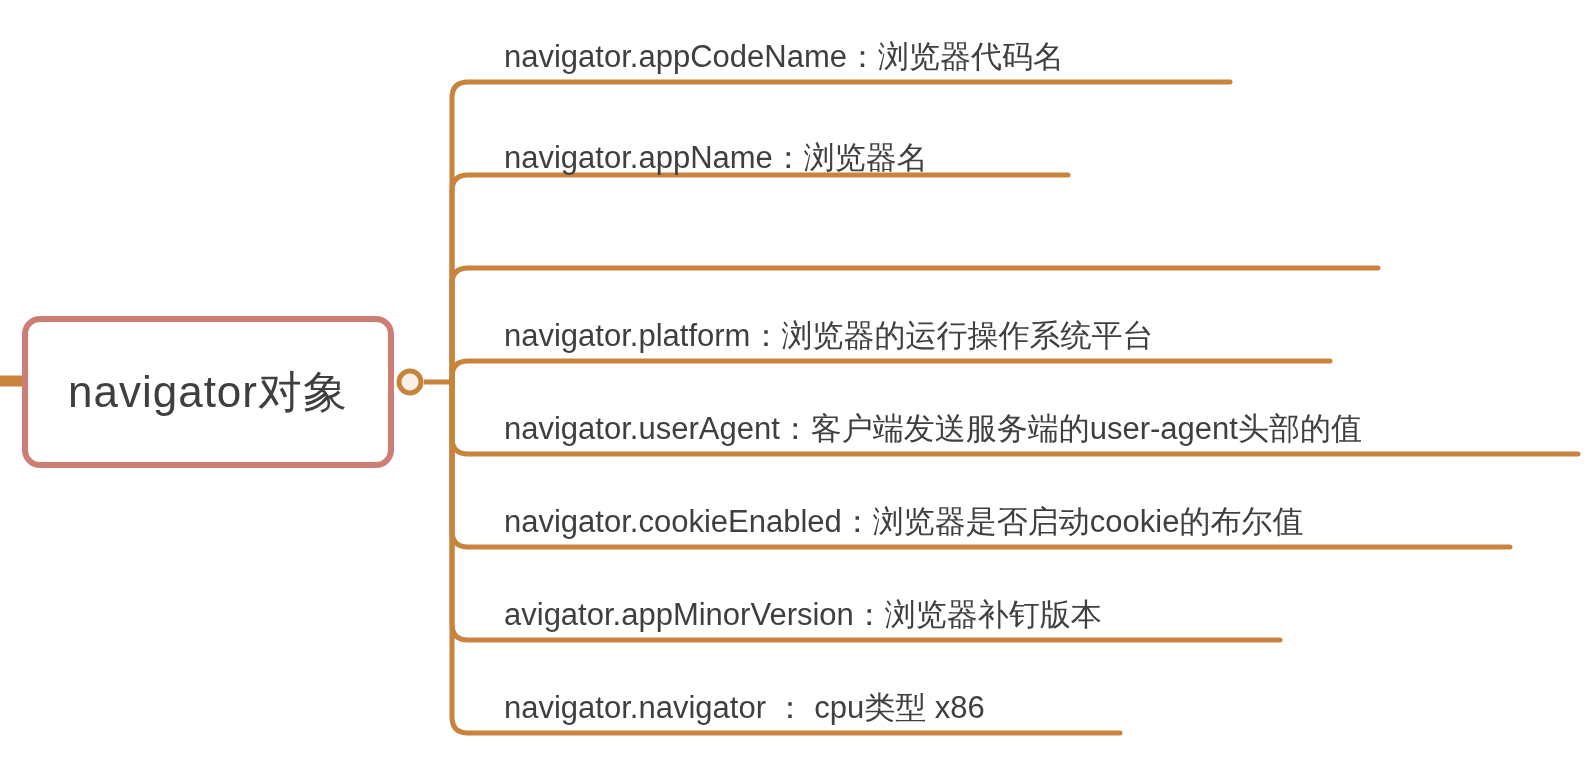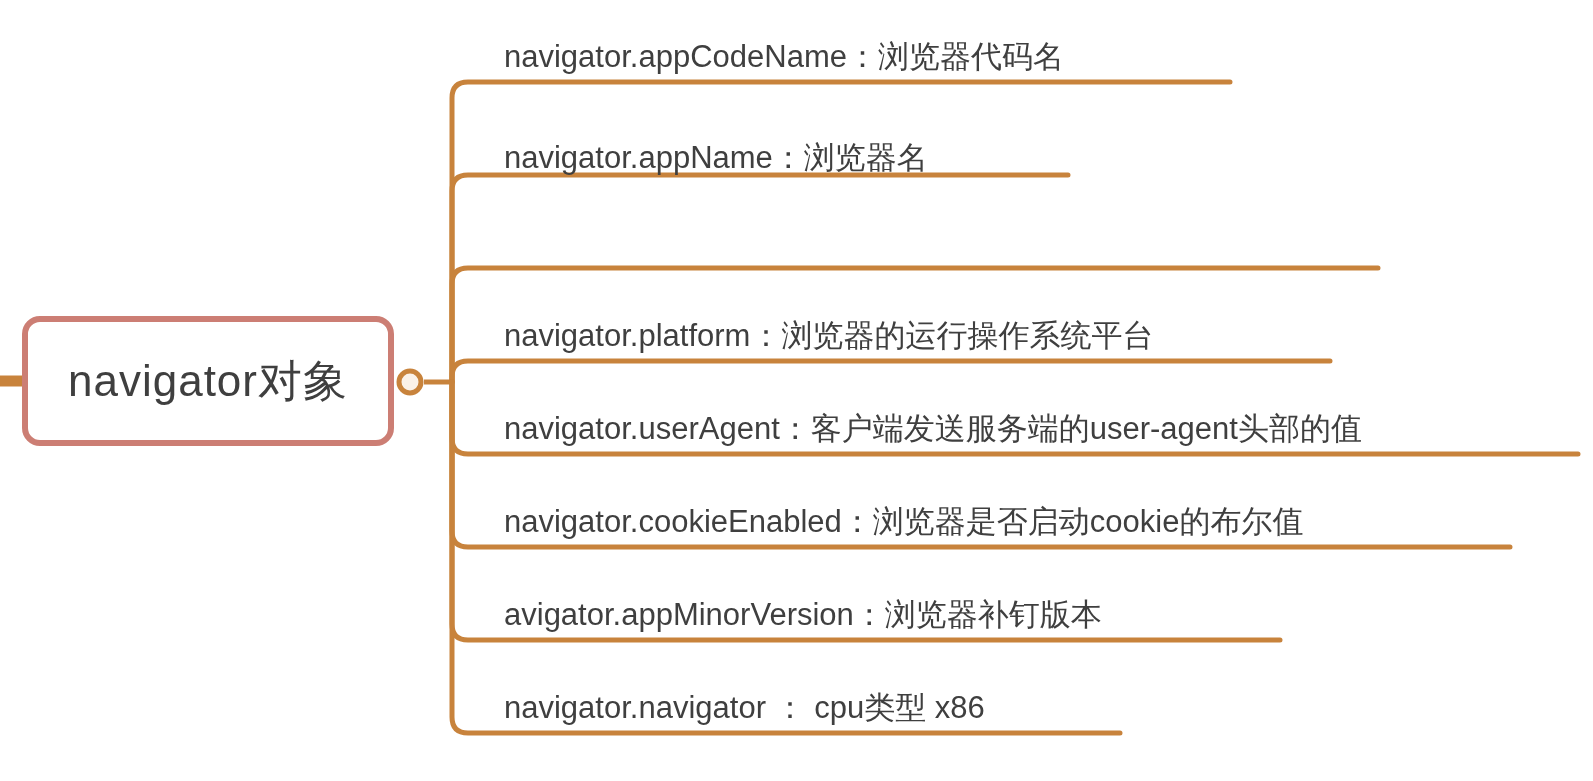--- a/index.html
+++ b/index.html
@@ -18,21 +18,21 @@
     font-family:"Liberation Sans","DejaVu Sans",sans-serif;
   }
   svg.connectors{position:absolute;left:0;top:0;width:1593px;height:781px;}
   .branch-path{fill:none;stroke:var(--branch-line);stroke-width:5;stroke-linecap:round;}
   .junction-stub{stroke:var(--branch-line);stroke-width:5;stroke-linecap:butt;}
   .root-stub{stroke:var(--branch-line);stroke-width:11;stroke-linecap:butt;}
   .collapse-circle{fill:var(--junction-fill);stroke:var(--branch-line);stroke-width:5;}
   .central-node{
     position:absolute;
     left:22px;top:316px;
-    width:372px;height:130px;
+    width:372px;height:152px;
     box-sizing:border-box;
     border:6px solid var(--central-border);
     border-radius:18px;
     background:var(--bg);
     display:flex;align-items:center;justify-content:center;
   }
   .central-node .central-label{
     font-size:44px;
     color:var(--text-color);
     letter-spacing:1px;

